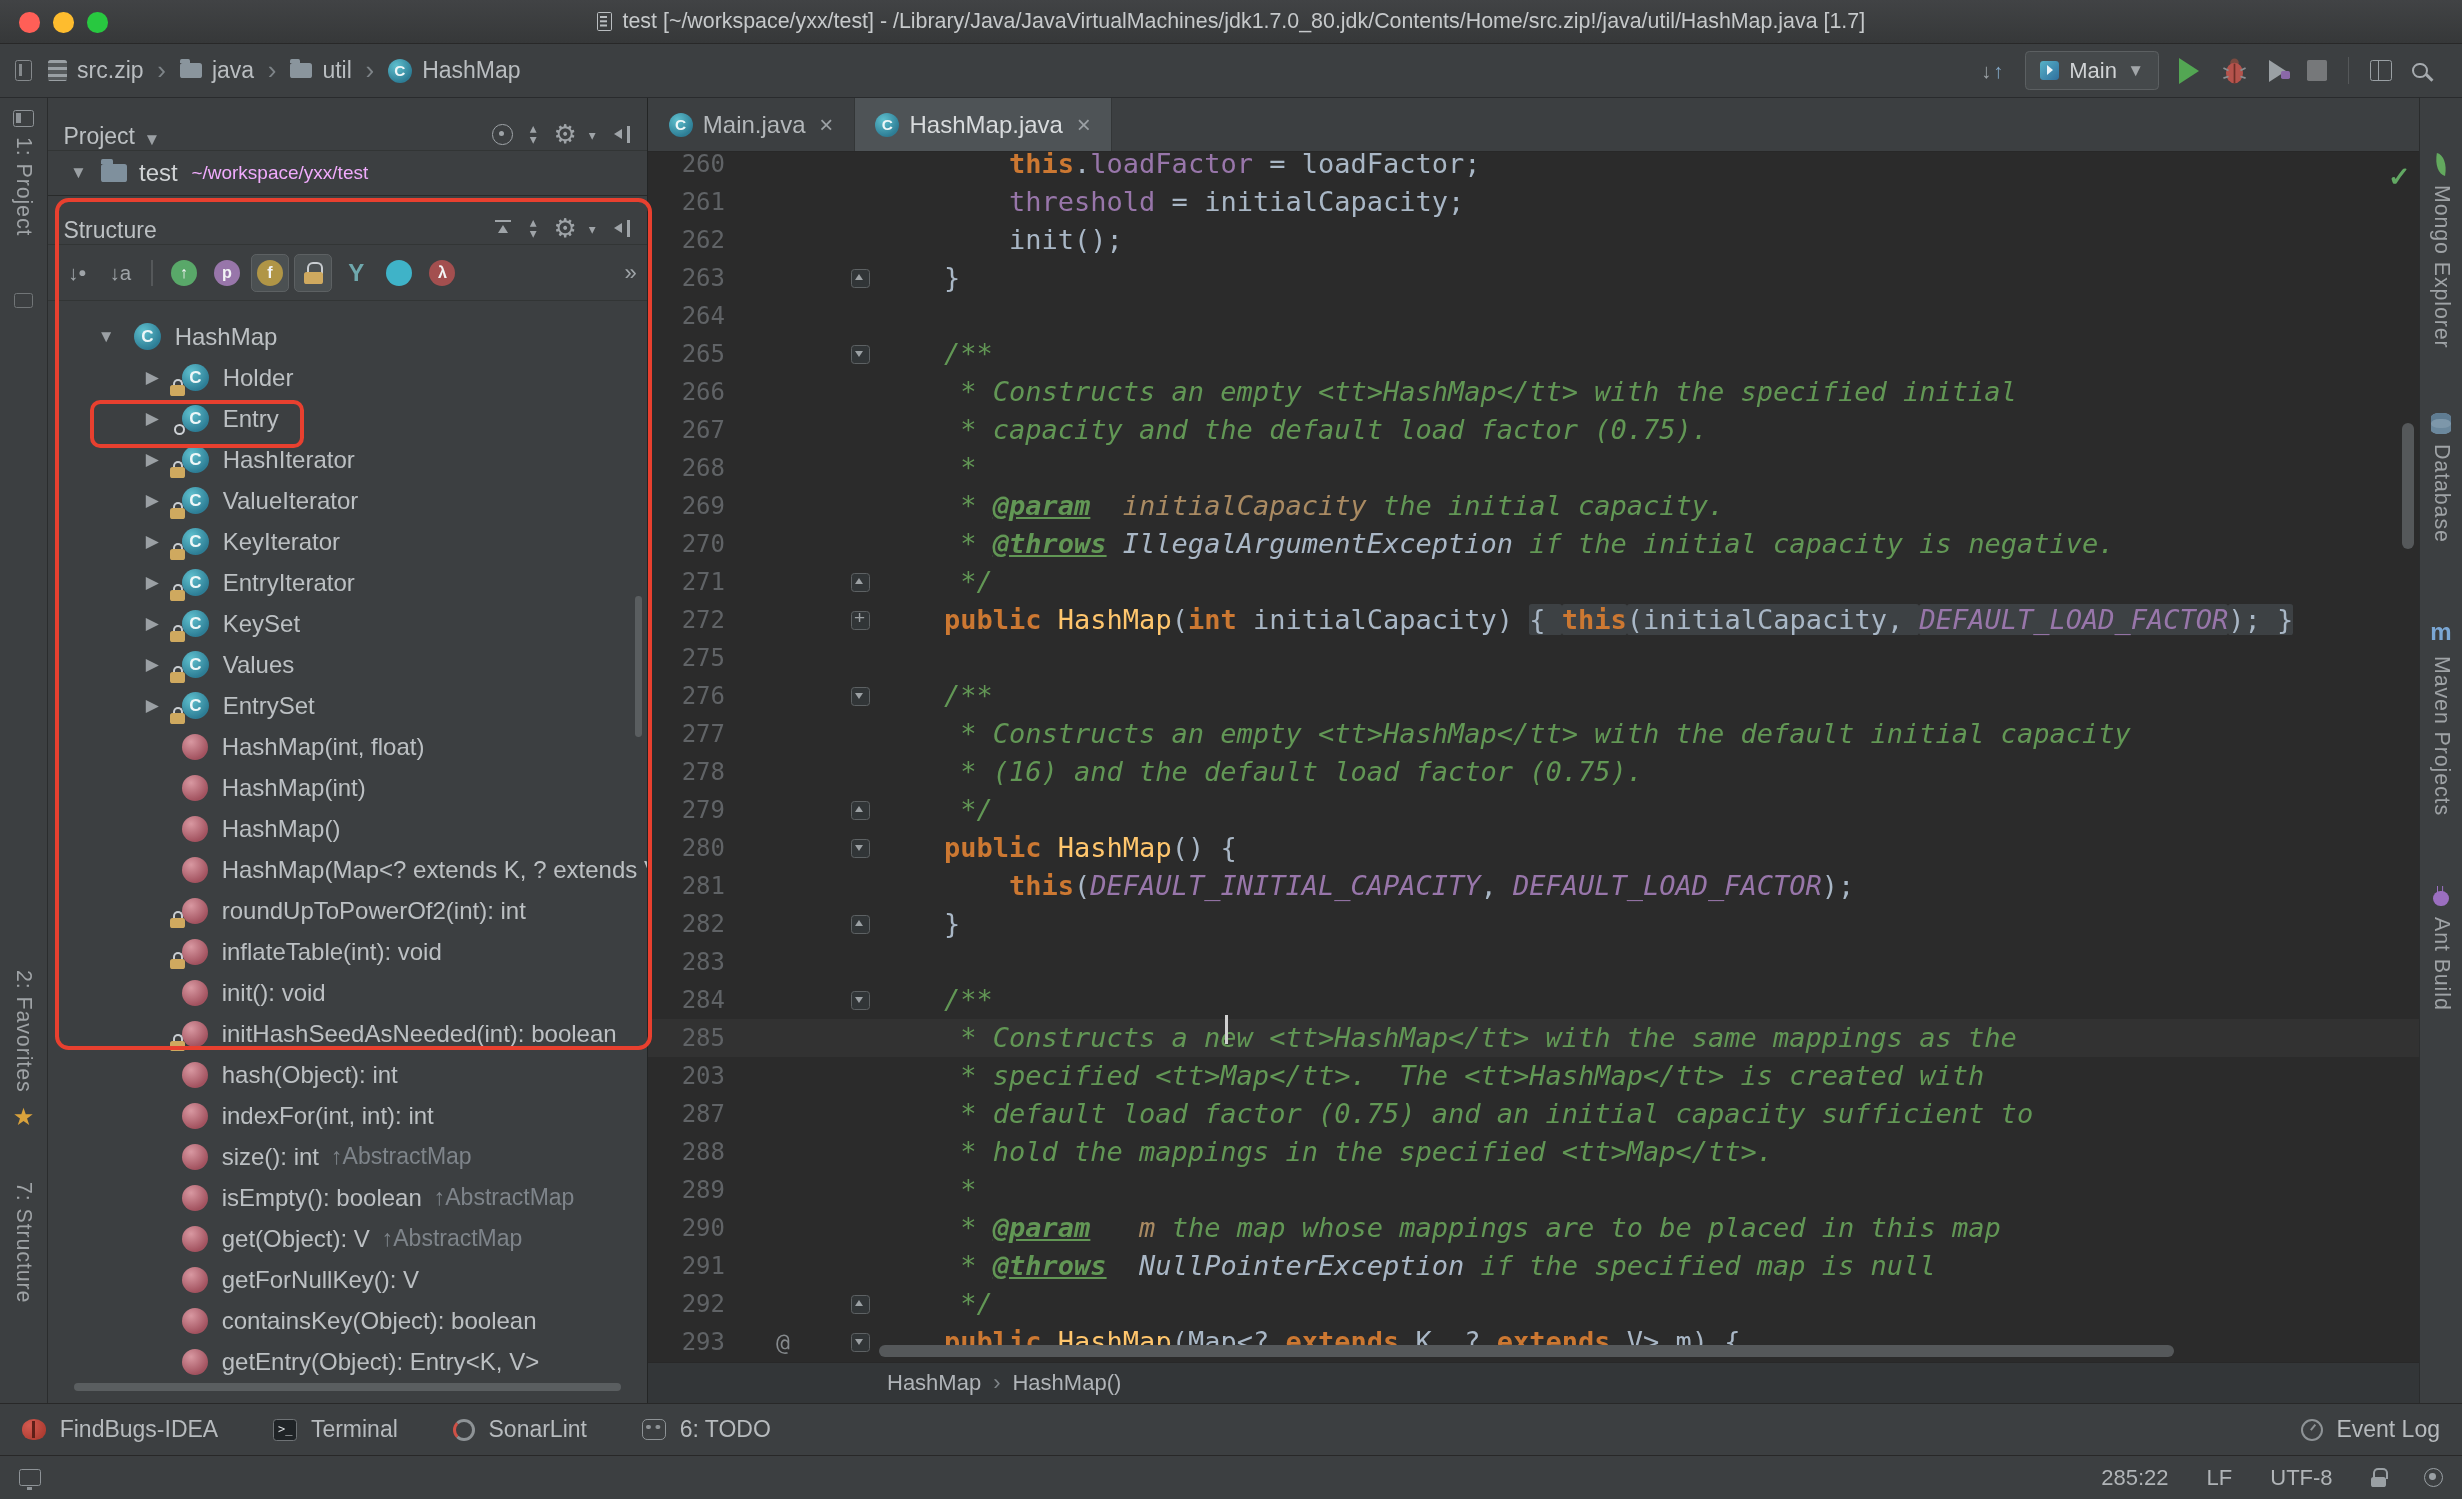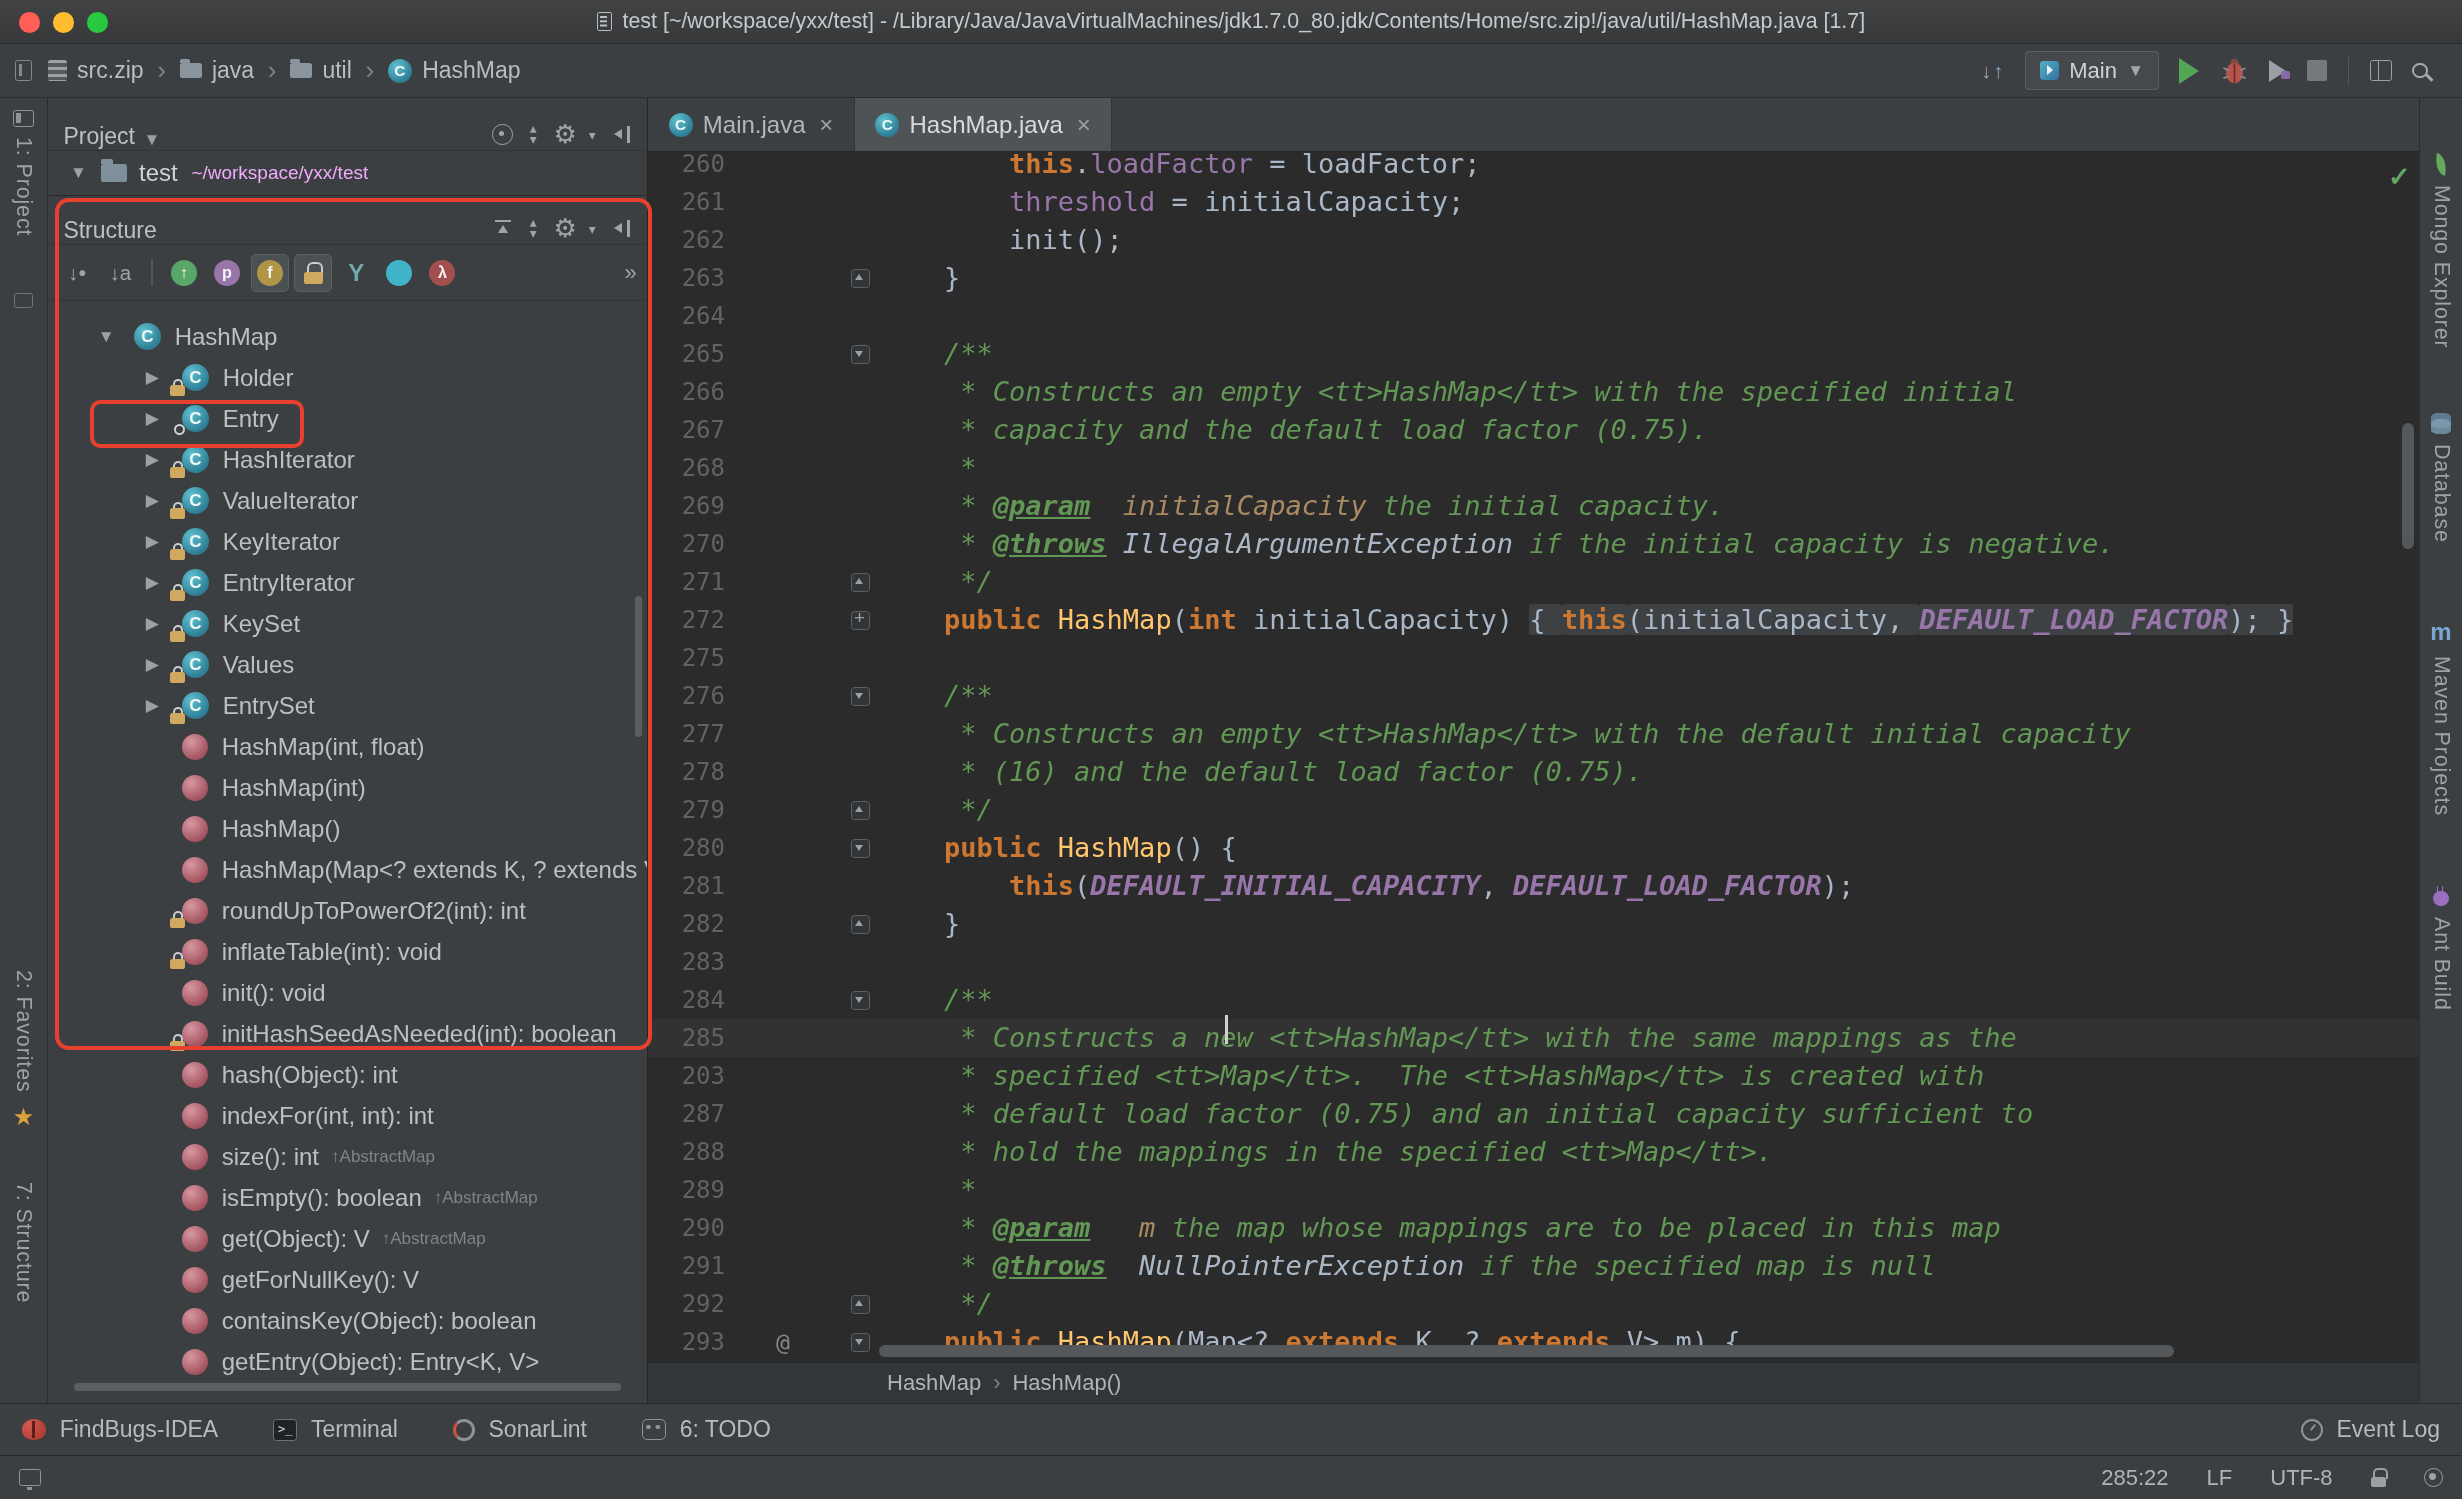--- a/index.html
+++ b/index.html
@@ -112,21 +112,21 @@
   .srow .tree-arrow { width:38px; padding-left:1.7px; }
   .iconwrap { position:relative; display:inline-flex; margin-right:13.7px; flex:none; }
   .icon-class { width:27px; height:27px; border-radius:50%; background:radial-gradient(circle at 35% 30%, #5fc0ce, #2d7d95 72%);
     color:#eef7f8; font-weight:bold; font-size:17px; line-height:27px; text-align:center; display:inline-block; flex:none; }
   .icon-class.sm { width:24px; height:24px; font-size:15.4px; line-height:24px; }
   .icon-method { width:26px; height:26px; border-radius:50%; background:radial-gradient(circle at 35% 30%, #d898a1, #a2525f 72%); display:inline-block; }
   .vis-lock { position:absolute; left:-12px; bottom:-4.3px; width:15.4px; height:17px; }
   .lk-sh { position:absolute; top:0; left:2.6px; width:10.3px; height:8.5px; border:2.6px solid #c9cdd1; border-bottom:none; border-radius:5.1px 5.1px 0 0; }
   .lk-bd { position:absolute; bottom:0; left:0; width:15.4px; height:10.3px; background:#cfa95f; border-radius:2.6px; }
   .vis-dot { position:absolute; left:-8.5px; bottom:-2.6px; width:11px; height:11px; border:2.6px solid #ced2d6; border-radius:50%; background:#3c3f41; }
-  .inherit { color:#7e848a; margin-left:12px; font-size:17px; }
+  .inherit { color:#7e848a; margin-left:12px; font-size:23px; }
   .tree-vscroll { position:absolute; right:5.1px; top:498px; width:6.8px; height:141px; background:#5a5e60; border-radius:3.4px; }
   .tree-hscroll { position:absolute; bottom:12px; left:26px; width:547px; height:8.5px; background:#5a5e60; border-radius:4.3px; }
 
   
   .editor-col { flex:1; display:flex; flex-direction:column; background:#2b2b2b; position:relative; overflow:hidden; }
   .tabbar { height:54px; background:#3c3f41; border-bottom:0.9px solid #282828; display:flex; }
   .tab { display:flex; align-items:center; gap:10.3px; padding:0 20.5px; font-size:24px; color:#b4b8bb; border-right:0.9px solid #333637; }
   .tab.active { background:#4e5356; color:#d8dbdd; }
   .tab-close { color:#9ba0a4; font-size:24px; margin-left:3.4px; }
   .code-area { flex:1; position:relative; overflow:hidden; }
@@ -142,21 +142,21 @@
   .f-up .fm-box::after { content:''; position:absolute; left:3.4px; top:4.3px; border-left:4.3px solid transparent; border-right:4.3px solid transparent; border-bottom:6px solid #9ba0a3; }
   .f-plus .fm-box::after { content:'+'; position:absolute; left:2.6px; top:-4.3px; font-size:19px; color:#9ba0a3; }
   .codetxt { font:27px/38px "DejaVu Sans Mono", monospace; white-space:pre; }
   .tk-p { color:#a9b7c6; }
   .tk-k { color:#cc7832; font-weight:bold; }
   .tk-c { color:#629755; font-style:italic; }
   .tk-ct { color:#629755; font-style:italic; font-weight:bold; text-decoration:underline; }
   .tk-cv { color:#a98a62; font-style:italic; }
   .tk-cd { color:#a9b7c6; font-style:italic; }
   .tk-f { color:#9876aa; }
-  .tk-sf { color:#9876aa; font-style:italic;font-weight:bold; }
+  .tk-sf { color:#9876aa; font-style:italic; }
   .tk-m { color:#ffc66d; }
   .foldbg { background:#3d4144; border-radius:2.6px; }
   .caret { position:absolute; width:2.6px; height:29px; background:#d0d0d0; }
   .check-ok { position:absolute; top:63px; right:8.5px; color:#62a863; font-size:27px; font-weight:bold; }
   .ed-vscroll { position:absolute; right:5.1px; top:325px; width:12px; height:126px; background:#55585a; border-radius:6px; }
   .ed-hscroll { position:absolute; left:231px; right:34px; bottom:46px; height:12px; }
   .ed-hscroll .thumb { width:86%; height:12px; background:#55585a; border-radius:6px; }
   .crumb-bar { height:41px; background:#333638; border-top:0.9px solid #282828; display:flex; align-items:center; padding-left:239px; font-size:22px; color:#b0b4b8; }
   .ebc { color:#b0b4b8; }
   .crumb-bar .bc-sep { margin:0 12px; font-size:22px; }

